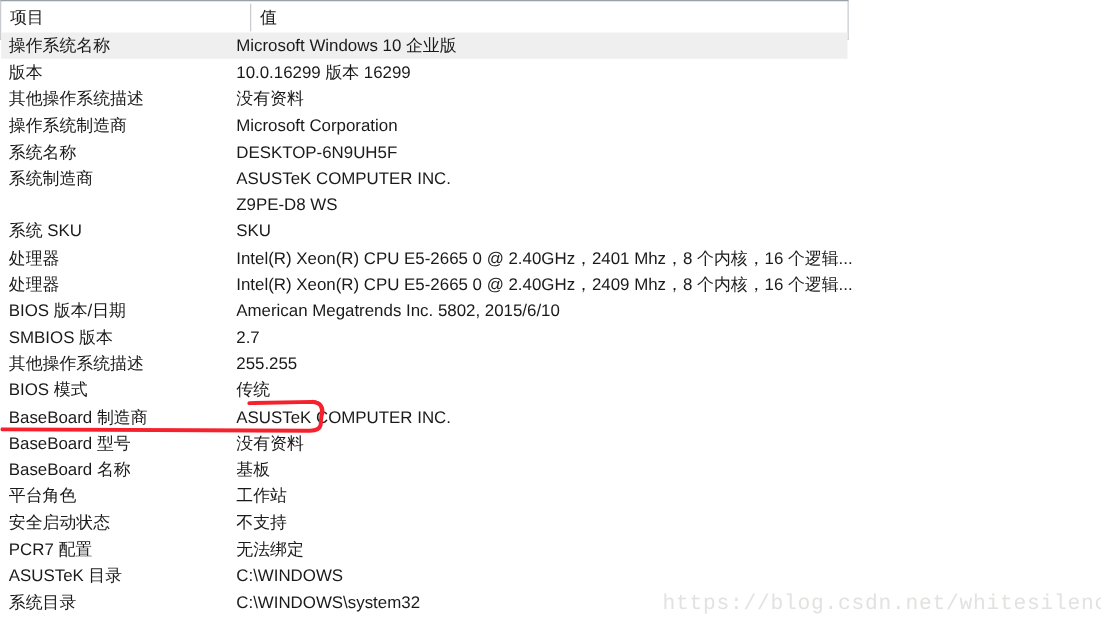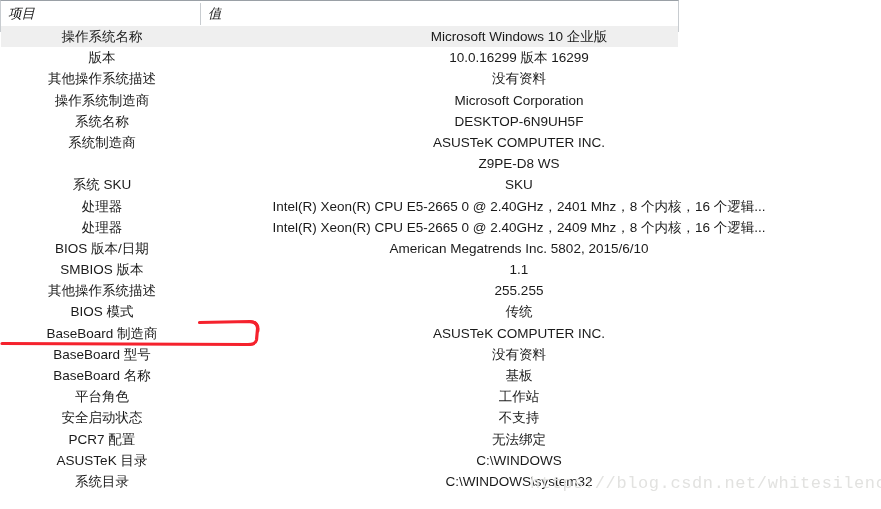--- a/index.html
+++ b/index.html
@@ -30,21 +30,20 @@
     left: 0;
     top: 0;
     width: 679px;
     height: 32px;
     box-sizing: border-box;
     border-top: 1px solid #9aa0a6;
     border-bottom: 1px solid #c8ccd0;
     border-left: 1px solid #c8ccd0;
     border-right: 1px solid #c8ccd0;
     background: #ffffff;
-    font-style: italic;
   }
   .th {
     position: absolute;
     top: 0;
     height: 25px;
     line-height: 25px;
     font-size: 13.5px;
     color: #1a1a1a;
     white-space: nowrap;
     overflow: hidden;
@@ -68,21 +67,20 @@
   .table-body {
     position: absolute;
     left: 0;
     top: 26px;
     width: 881px;
   }
   .row {
     position: relative;
     height: 21.2px;
     width: 881px;
-    text-align: center;
   }
   .row.selected .row-bg {
     position: absolute;
     left: 1px;
     top: 0;
     width: 677px;
     height: 21.2px;
     background: #efefef;
   }
   .cell {
@@ -178,21 +176,21 @@
       <div class="row">
         <div class="cell cell-item">处理器</div>
         <div class="cell cell-value">Intel(R) Xeon(R) CPU E5-2665 0 @ 2.40GHz，2409 Mhz，8 个内核，16 个逻辑...</div>
       </div>
       <div class="row">
         <div class="cell cell-item">BIOS 版本/日期</div>
         <div class="cell cell-value">American Megatrends Inc. 5802, 2015/6/10</div>
       </div>
       <div class="row">
         <div class="cell cell-item">SMBIOS 版本</div>
-        <div class="cell cell-value">1.1</div>
+        <div class="cell cell-value">2.7</div>
       </div>
       <div class="row">
         <div class="cell cell-item">其他操作系统描述</div>
         <div class="cell cell-value">255.255</div>
       </div>
       <div class="row">
         <div class="cell cell-item">BIOS 模式</div>
         <div class="cell cell-value">传统</div>
       </div>
       <div class="row">

